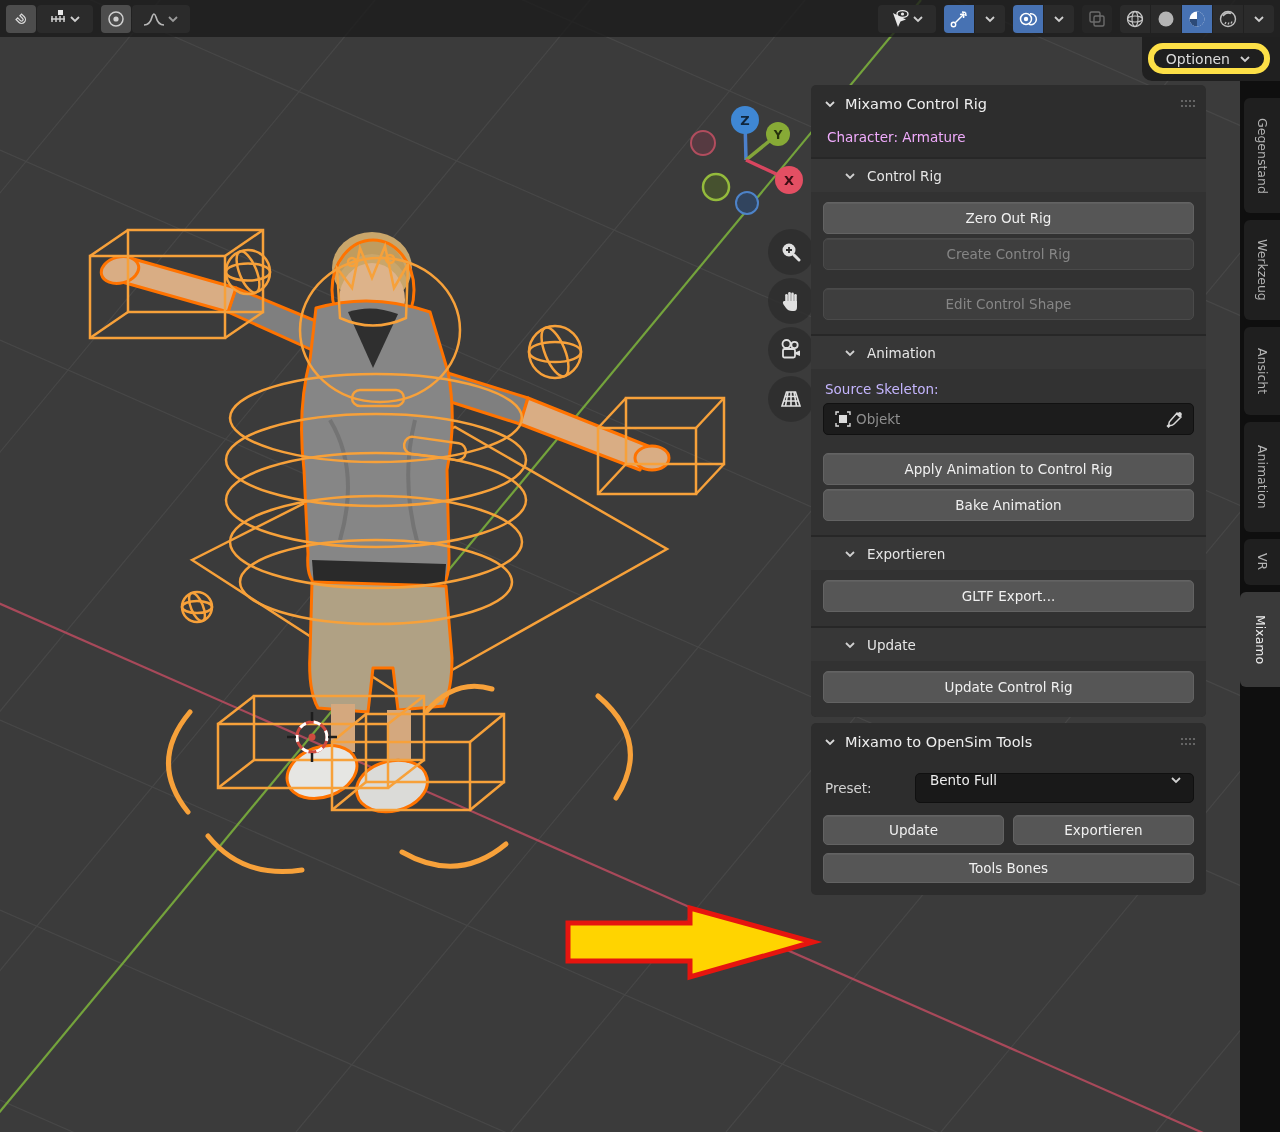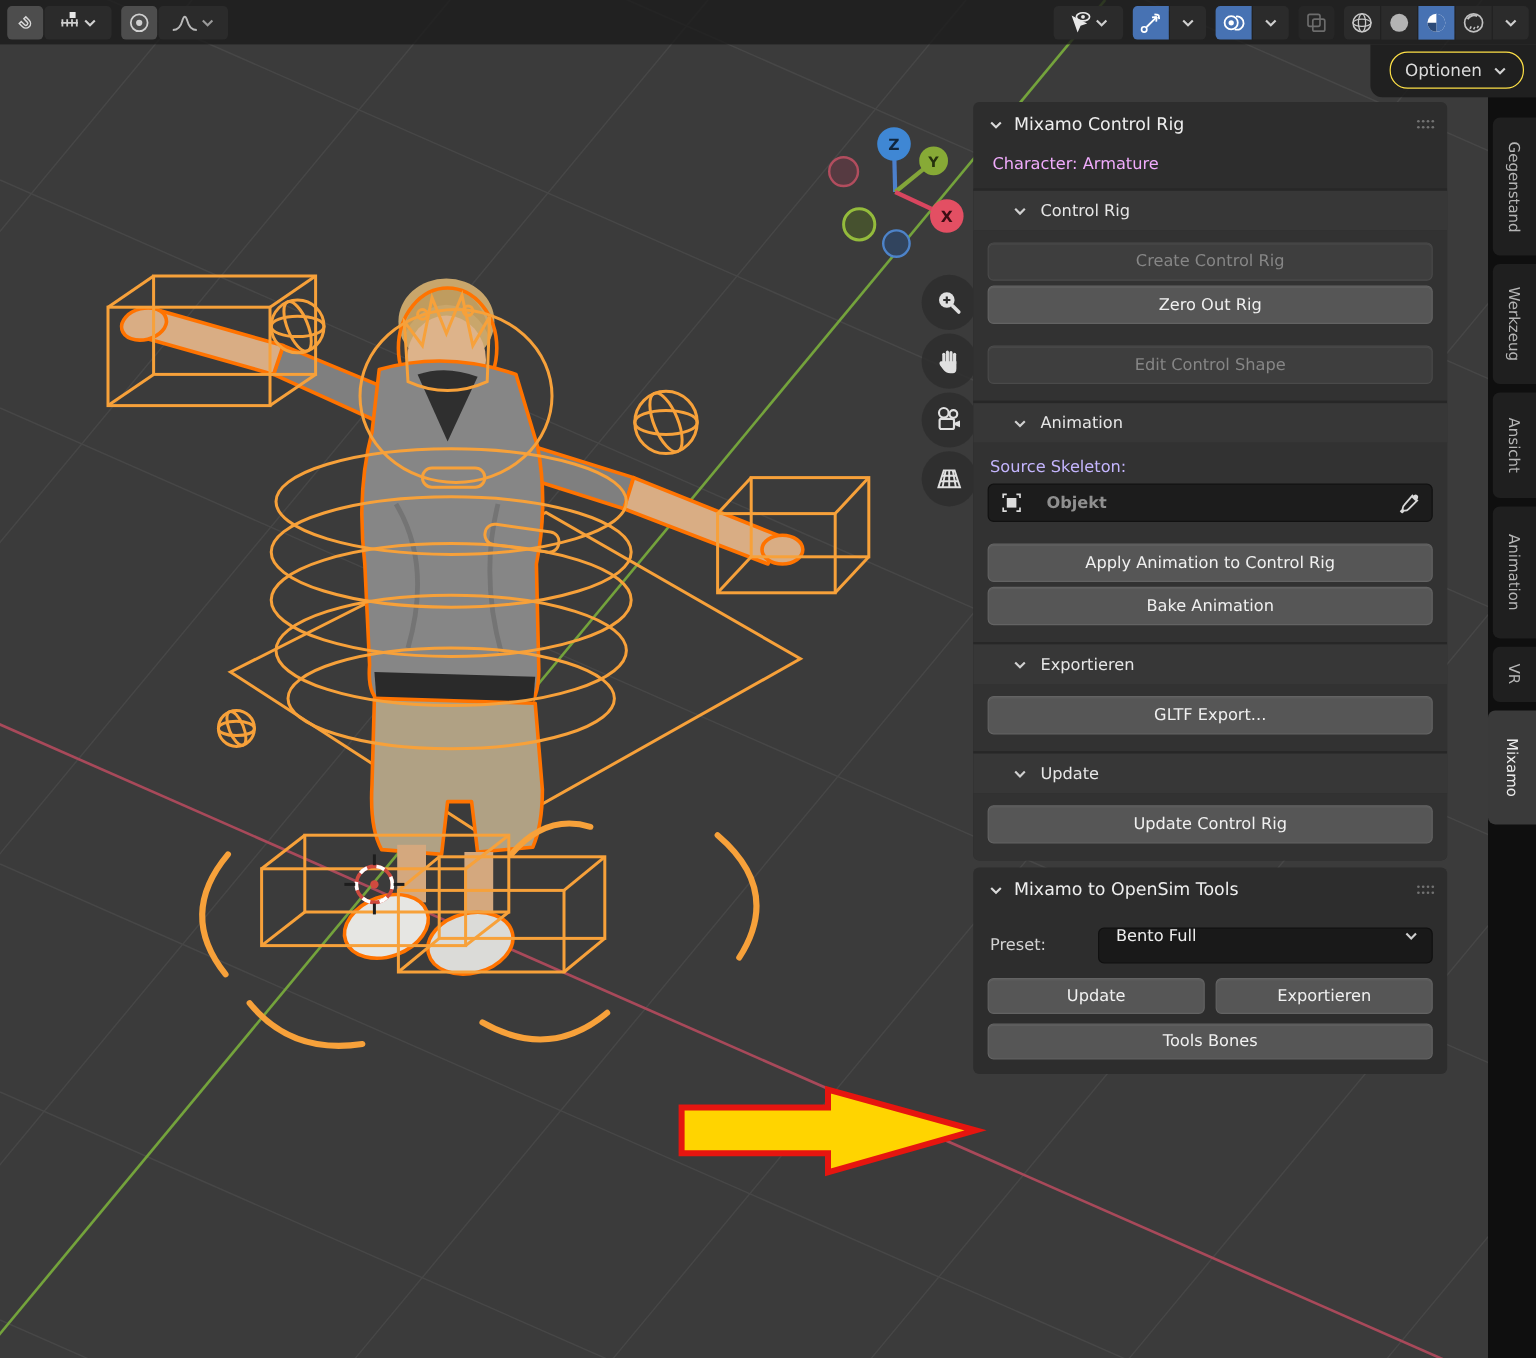--- a/index.html
+++ b/index.html
@@ -30,21 +30,21 @@
   .hbtn.mid   { border-radius:0; }
   .hbtn.last  { border-radius:0 4px 4px 0; }
   .chev { width:14px; height:14px; }
   
   .opt-wrap {
     position:absolute; right:0; top:37px; width:138px; height:44px;
     background:rgba(24,24,24,0.78); border-radius:0 0 0 10px; z-index:30;
   }
   .opt-btn {
     position:absolute; right:10px; top:6px; height:31px; padding:0 12px;
-    background:#1f1f1f; border:1px solid #fde047; border-radius:15px;
+    background:#1f1f1f; border:6px solid #fde047; border-radius:15px;
     display:flex; align-items:center; gap:8px; font-size:14px; color:#dcdcdc; cursor:pointer;
   }
   
   .gizmo { position:absolute; left:683px; top:98px; z-index:20; }
   .vp-btn-col { position:absolute; left:768px; top:229px; z-index:20; display:flex; flex-direction:column; gap:3px; }
   .vp-btn {
     width:46px; height:46px; border-radius:50%; background:rgba(46,46,46,0.85);
     display:flex; align-items:center; justify-content:center; cursor:pointer;
   }
   
@@ -63,21 +63,21 @@
     background:#565656; border:1px solid #636363; border-radius:5px;
     font-size:13.5px; color:#f0f0f0; cursor:pointer; width:100%;
     box-shadow:inset 0 1px 0 rgba(255,255,255,0.05);
   }
   .btn.disabled { background:#3e3e3e; border-color:#4a4a4a; color:#868686; cursor:default; }
   .stack { display:flex; flex-direction:column; gap:4px; }
   .gap18 { height:18px; }
   .label { font-size:13.5px; color:#c4b5fd; margin:2px 2px 6px 2px; }
   .objfield {
     height:32px; background:#1c1c1c; border:1px solid #111; border-radius:5px;
-    display:flex; align-items:center; padding:0 10px; gap:20px; cursor:pointer;font-weight:bold;
+    display:flex; align-items:center; padding:0 10px; gap:4px; cursor:pointer;
   }
   .objfield .ph { flex:1; font-size:13.5px; color:#8f8f8f; }
   .preset-row { display:flex; align-items:center; padding:12px 12px 8px 14px; gap:10px; }
   .preset-label { font-size:13.5px; color:#d2d2d2; width:80px; }
   .dropdown {
     flex:1; height:30px; background:#191919; border:1px solid #101010; border-radius:5px;
     display:flex; align-items:center; padding:0 10px 16px 14px; cursor:pointer;
   }
   .dropdown .val { flex:1; font-size:13.5px; color:#ededed; }
   .two-col { display:flex; gap:9px; padding:4px 12px; }
@@ -459,22 +459,22 @@
 
     <div class="sec">
       <div class="sec-head">
         <svg class="chev" viewBox="0 0 14 14">
               <path d="M3,5 L7,9 L11,5" fill="none" stroke="#d0d0d0" stroke-width="1.8"></path>
             </svg>
         <div class="sec-title">Control Rig</div>
       </div>
       <div class="sec-body">
         <div class="stack">
+          <div class="btn">Zero Out Rig</div>
           <div class="btn disabled">Create Control Rig</div>
-          <div class="btn">Zero Out Rig</div>
         </div>
         <div class="gap18"></div>
         <div class="btn disabled">Edit Control Shape</div>
       </div>
     </div>
 
     <div class="sec">
       <div class="sec-head">
         <svg class="chev" viewBox="0 0 14 14">
               <path d="M3,5 L7,9 L11,5" fill="none" stroke="#d0d0d0" stroke-width="1.8"></path>

